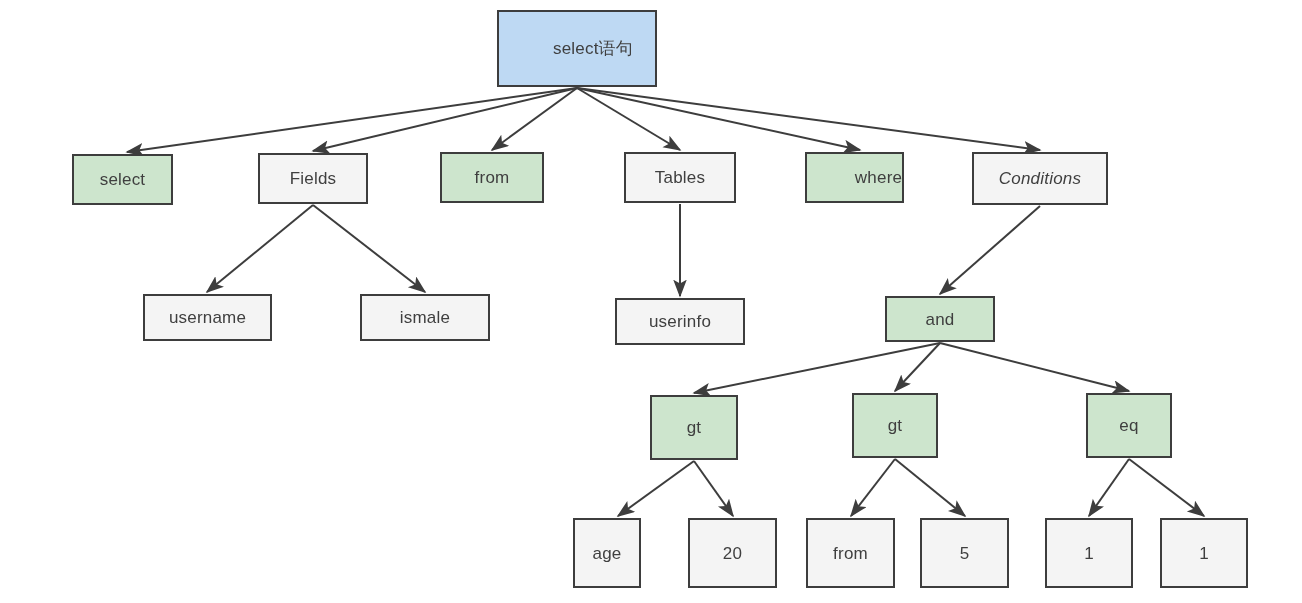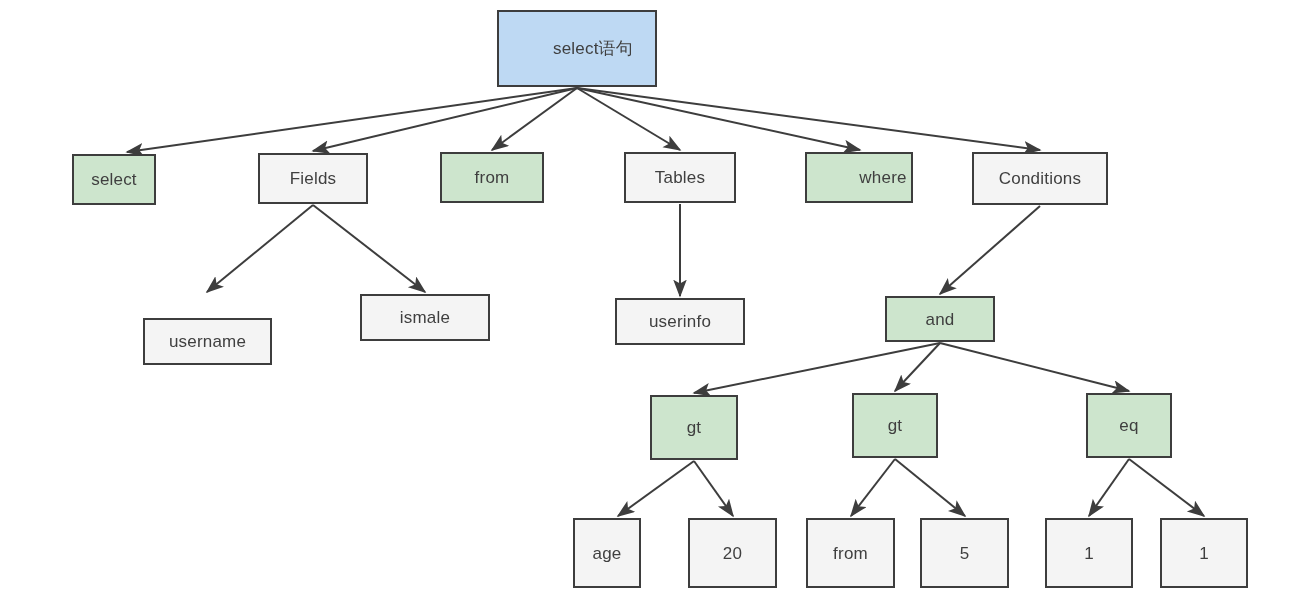--- a/index.html
+++ b/index.html
@@ -71,39 +71,39 @@
         <line x1="895" y1="459" x2="851" y2="516" stroke="#3d3d3d" stroke-width="2" marker-end="url(#arrow)"></line>
         <line x1="895" y1="459" x2="965" y2="516" stroke="#3d3d3d" stroke-width="2" marker-end="url(#arrow)"></line>
         <line x1="1129" y1="459" x2="1089" y2="516" stroke="#3d3d3d" stroke-width="2" marker-end="url(#arrow)"></line>
         <line x1="1129" y1="459" x2="1204" y2="516" stroke="#3d3d3d" stroke-width="2" marker-end="url(#arrow)"></line>
       </g>
   </svg>
   <div id="node-layer">
       <div class="node fill-blue" style="left: 497px; top: 10px; width: 160px; height: 77px;">
         <span class="node-label">select语句</span>
       </div>
-      <div class="node fill-green" style="left: 72px; top: 154px; width: 84px; height: 51px;">
+      <div class="node fill-green" style="left: 72px; top: 154px; width: 101px; height: 51px;">
         <span class="node-label">select</span>
       </div>
       <div class="node fill-gray" style="left: 258px; top: 153px; width: 110px; height: 51px;">
         <span class="node-label">Fields</span>
       </div>
       <div class="node fill-green" style="left: 440px; top: 152px; width: 104px; height: 51px;">
         <span class="node-label">from</span>
       </div>
       <div class="node fill-gray" style="left: 624px; top: 152px; width: 112px; height: 51px;">
         <span class="node-label">Tables</span>
       </div>
-      <div class="node fill-green" style="left: 805px; top: 152px; width: 108px; height: 51px; padding-left: 48px;">
+      <div class="node fill-green" style="left: 805px; top: 152px; width: 99px; height: 51px; padding-left: 48px;">
         <span class="node-label">where</span>
       </div>
-      <div class="node fill-gray" style="left: 972px; top: 152px; width: 136px; height: 53px;">
+      <div class="node fill-gray" style="left: 972px; top: 152px; width: 136px; height: 53px; font-style: italic;">
         <span class="node-label">Conditions</span>
       </div>
-      <div class="node fill-gray" style="left: 143px; top: 294px; width: 129px; height: 47px; margin-top: 24px;">
+      <div class="node fill-gray" style="left: 143px; top: 294px; width: 129px; height: 47px;">
         <span class="node-label">username</span>
       </div>
       <div class="node fill-gray" style="left: 360px; top: 294px; width: 130px; height: 47px;">
         <span class="node-label">ismale</span>
       </div>
       <div class="node fill-gray" style="left: 615px; top: 298px; width: 130px; height: 47px;">
         <span class="node-label">userinfo</span>
       </div>
       <div class="node fill-green" style="left: 885px; top: 296px; width: 110px; height: 46px;">
         <span class="node-label">and</span>

